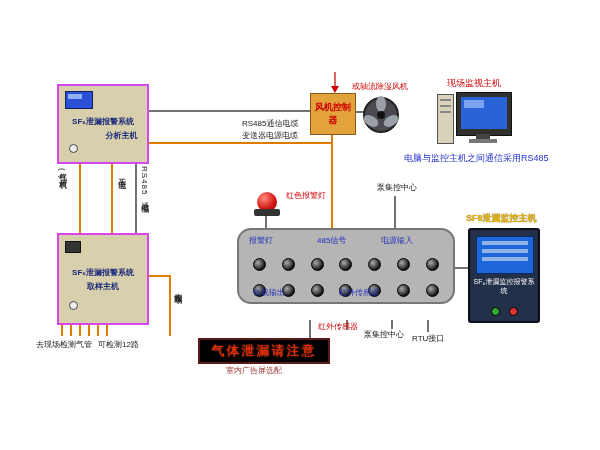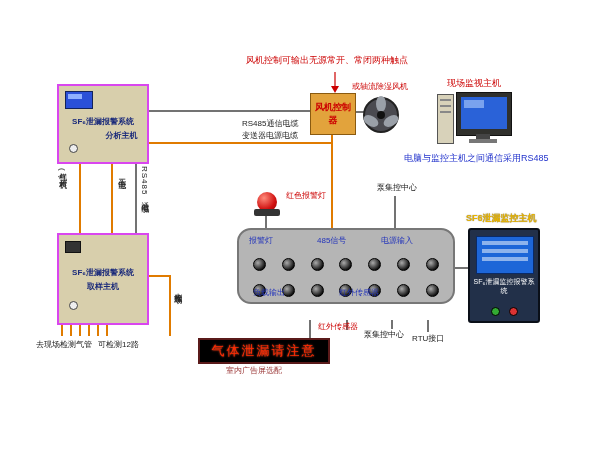--- a/index.html
+++ b/index.html
@@ -102,21 +102,20 @@
         <path d="M98 321 V336"></path>
         <path d="M107 321 V336"></path>
       <path d="M145 276 H170 V336"></path>
     </g>
     <g>
       <path d="M335 72 V86" stroke="#cc0000" stroke-width="1.2" fill="none"></path>
       <polygon points="331,86 339,86 335,93" fill="#cc0000"></polygon>
     </g>
   </svg>
 
-  <div class="lbl red" style="left:246px;top:55px;">风机控制可输出无源常开、常闭两种触点</div>
 
   <div class="host-box" id="analysis-host">
     <span class="host-screen">
         <i></i>
       </span>
     <div class="host-text" style="top:30px;">SF₆泄漏报警系统</div>
     <div class="host-text" style="top:44px;margin-left:37px;">分析主机</div>
     <span class="host-btn" style="left:10px;top:58px;"></span>
   </div>
 

